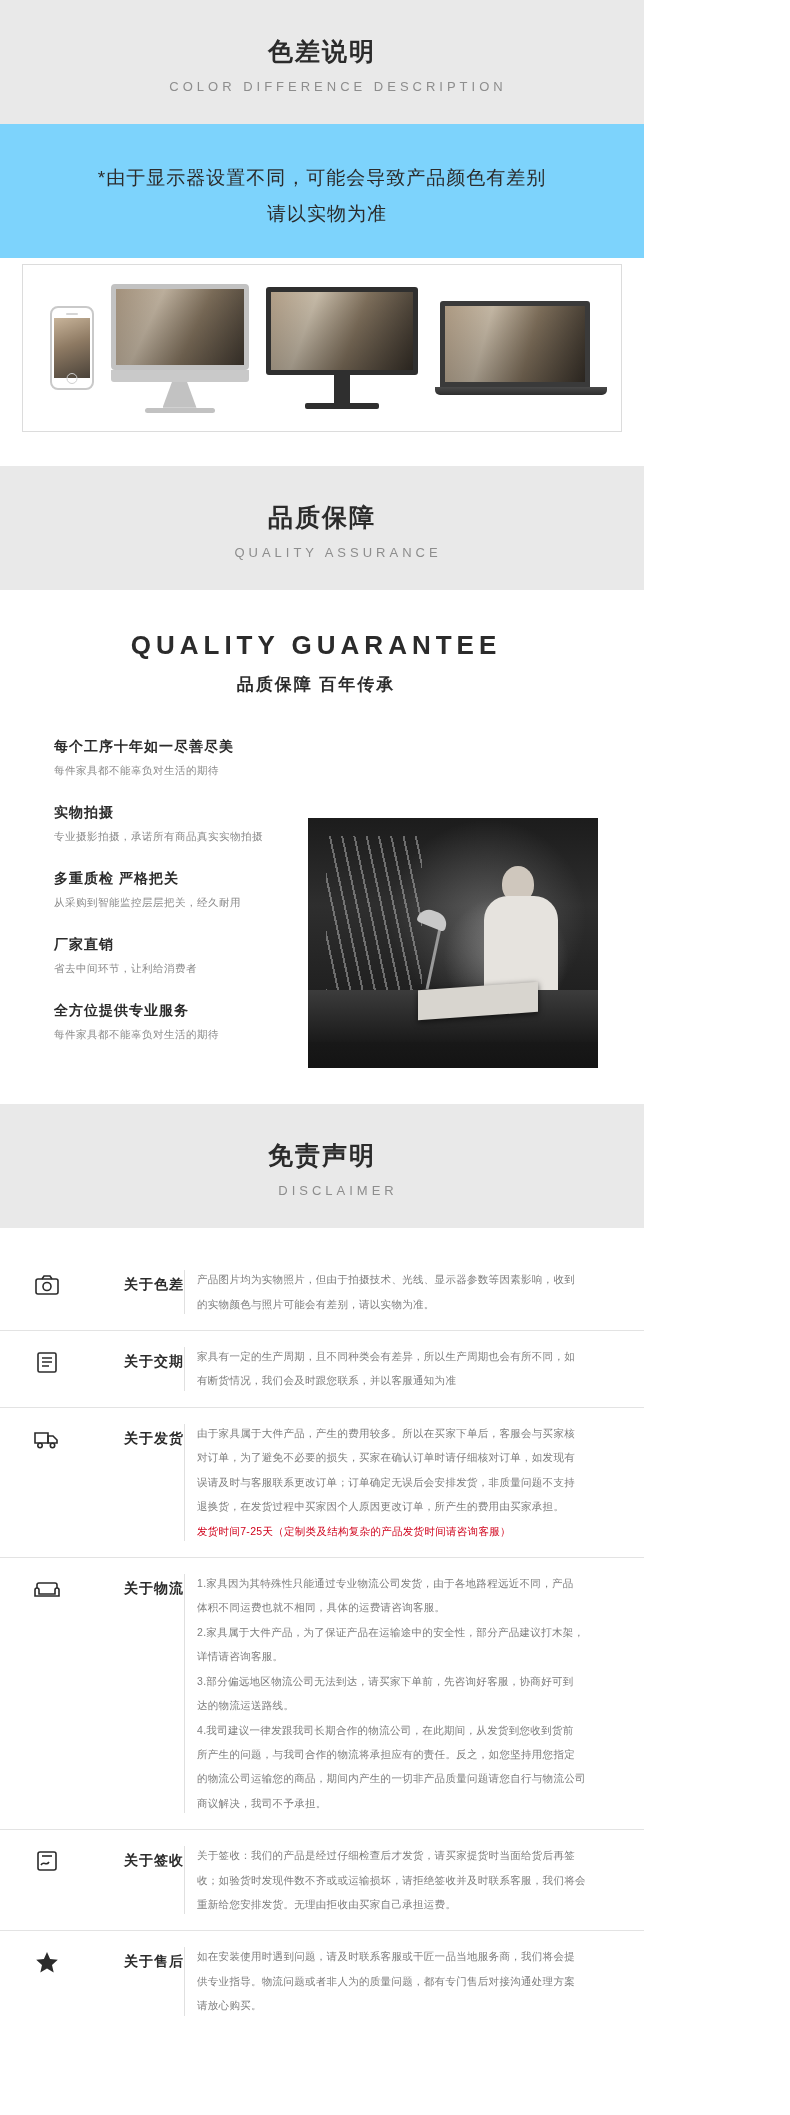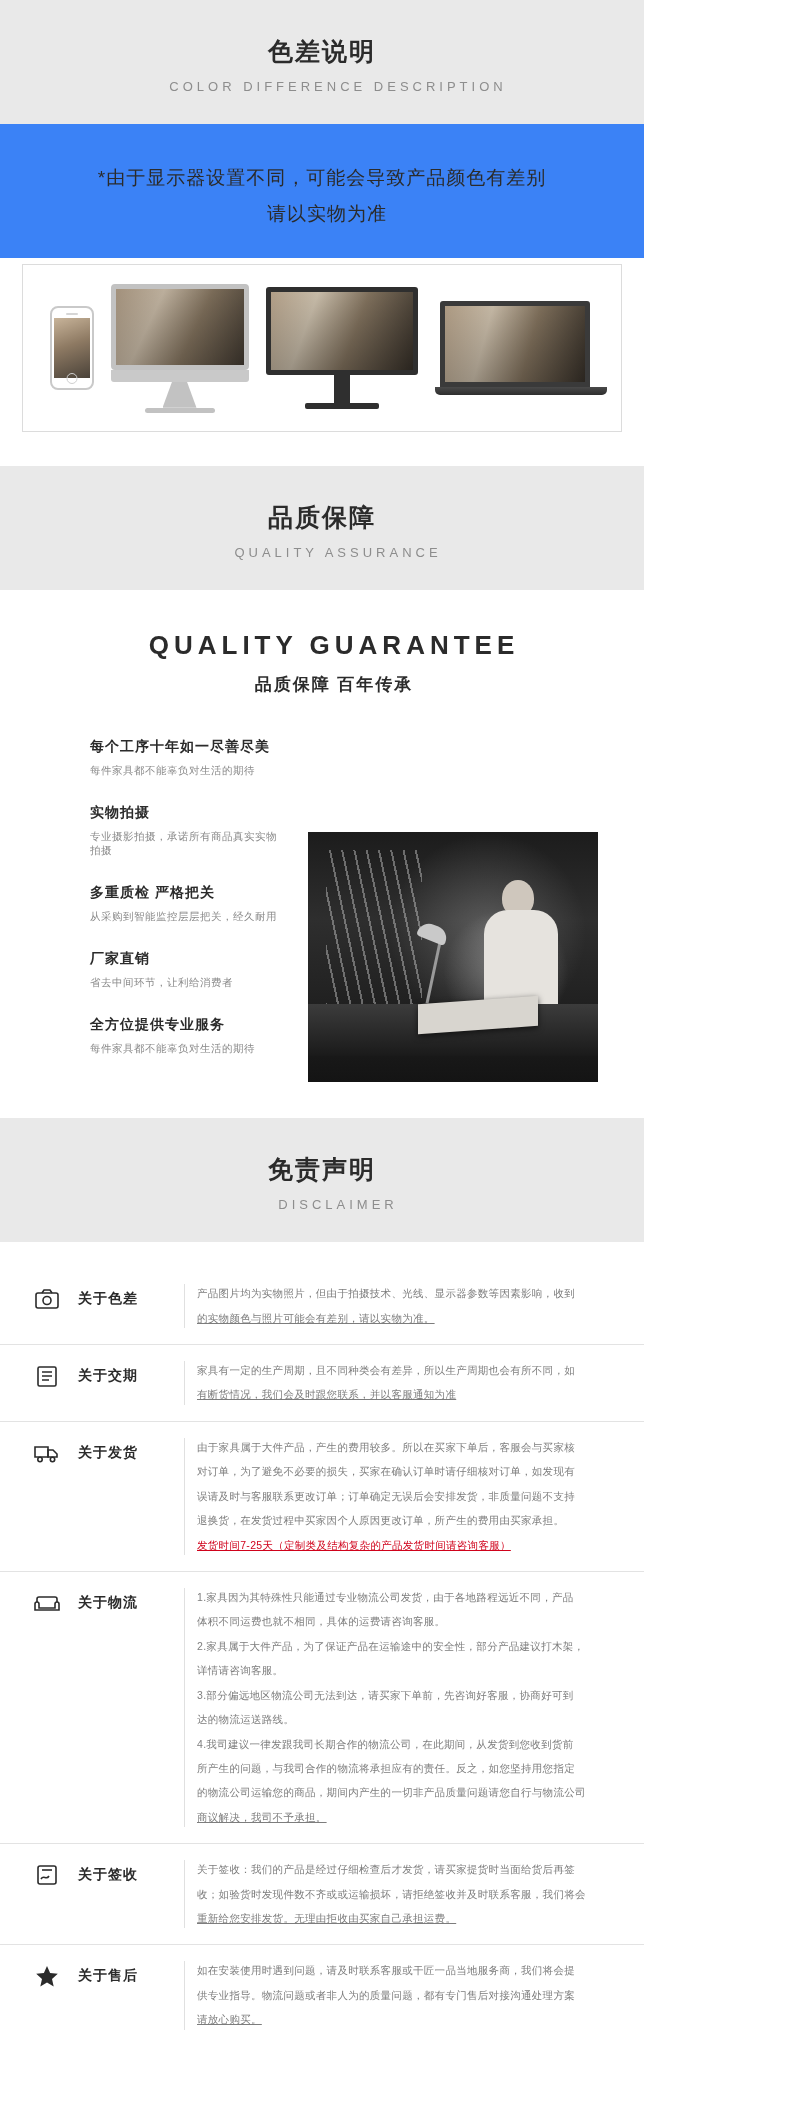--- a/index.html
+++ b/index.html
@@ -33,21 +33,21 @@
     letter-spacing: 4px;
     margin-top: 10px;
     font-family: "Liberation Sans", sans-serif;
     padding-left: 32px;
   }
 
   
   .cd-note {
     text-align: center;
     padding: 36px 0 26px 0;
-    background: #3b82f6;
+    background: #7dd3fc;
   }
   .cd-note .l1 {
     font-size: 19px;
     color: #2b2b2b;
     line-height: 1.9;
     letter-spacing: 1px;
   }
   .cd-note .l2 {
     font-size: 19px;
     color: #2b2b2b;
@@ -160,21 +160,21 @@
       linear-gradient(to bottom, rgba(0,0,0,0.1), rgba(0,0,0,0.28)),
       linear-gradient(105deg,#c0ab91 0%,#d9cbb6 30%,#8a7963 60%,#3a332b 100%);
   }
   .dev-lap .base {
     width: 172px; height: 8px; margin: 0 auto;
     background: linear-gradient(to bottom,#4a4a4a,#2e2e2e);
     border-radius: 0 0 5px 5px;
   }
 
   
-  .qg-wrap { background: #fff; padding: 40px 12px 36px 0; margin-left: 36px; }
+  .qg-wrap { background: #fff; padding: 40px 12px 36px 0; }
   .qg-title-en {
     text-align: center;
     font-size: 26px;
     letter-spacing: 5px;
     color: #2b2b2b;
     font-weight: bold;
     font-family: "Liberation Sans", sans-serif;
   }
   .qg-title-cn {
     text-align: center;
@@ -259,20 +259,21 @@
     border-bottom: 1px solid #e3e3e3;
     align-items: flex-start;
   }
   .dis-row:last-child { border-bottom: none; }
   .dis-left {
     flex: 0 0 150px;
     display: flex;
     align-items: center;
     gap: 18px;
     padding-top: 2px;
+    justify-content: space-between;
   }
   .dis-icon {
     width: 26px; height: 26px;
     display: flex; align-items: center; justify-content: center;
     color: #2b2b2b;
   }
   .dis-icon svg { display: block; }
   .dis-label {
     font-size: 14px;
     font-weight: bold;
@@ -285,21 +286,21 @@
     padding-left: 12px;
   }
   .dis-right p {
     margin: 0 0 5px 0;
     font-size: 10.5px;
     line-height: 1.85;
     color: #7d7d7d;
     letter-spacing: 0.3px;
   }
   .dis-right p.red { color: #d0021b; }
-  .dis-right p:last-child { margin-bottom: 0; text-decoration: underline; }
+  .dis-right p:last-child { margin-bottom: 0; }
 </style>
 </head>
 <body>
 
 <div class="page">
 
   <div class="band">
     <div class="cn">色差说明</div>
     <div class="en">COLOR DIFFERENCE DESCRIPTION</div>
   </div>

